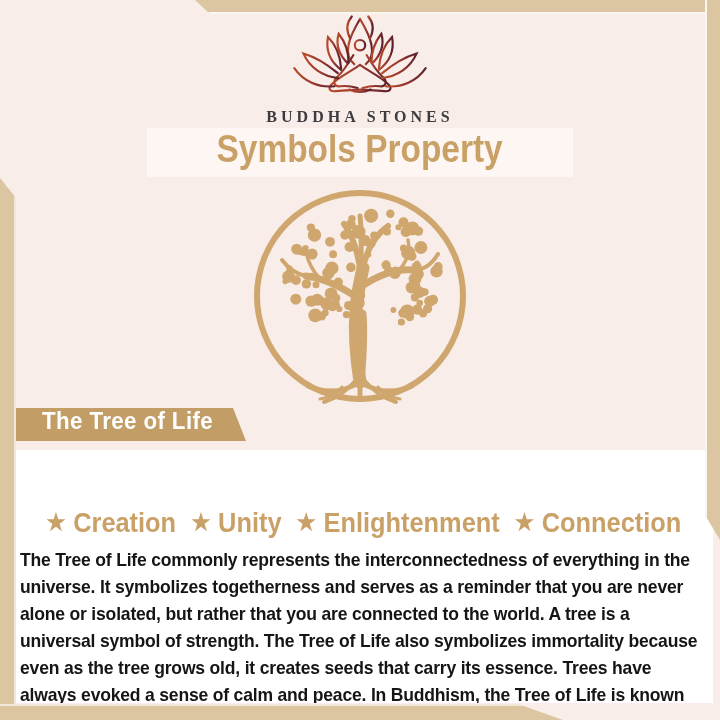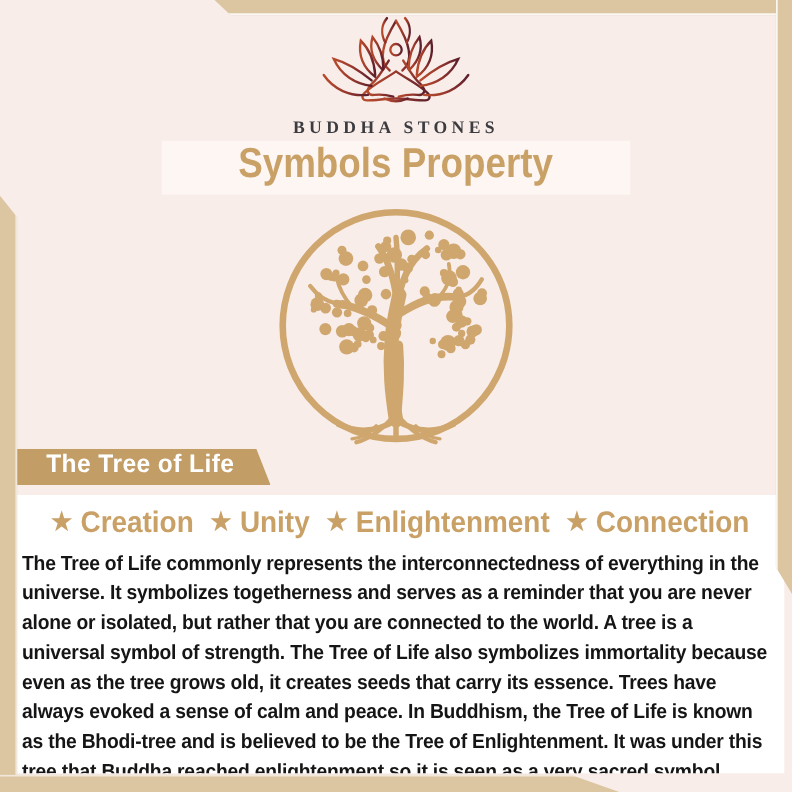--- a/index.html
+++ b/index.html
@@ -59,21 +59,21 @@
   .banner-label{
     color:#fff;font-size:23px;font-weight:700;letter-spacing:.4px;
     transform:scaleX(.97);transform-origin:0 50%;white-space:nowrap;
   }
   
   .panel{
     position:absolute;left:13px;top:450px;width:700px;height:253px;z-index:2;
     background:var(--panel-white,#ffffff);
     box-sizing:border-box;padding:6px 6px 0 7px;overflow:hidden;
   }
-  .keywords{text-align:center;height:40px;line-height:38px;white-space:nowrap;}
+  .keywords{text-align:center;height:40px;line-height:38px;white-space:nowrap;margin-top:48px;}
   .keywords-inner{
     display:inline-block;transform:scaleX(.94);
     color:var(--gold,#c9a167);font-size:27px;font-weight:700;
   }
   .star{font-size:23px;display:inline-block;margin:0 8px 0 16px;position:relative;top:-2px;}
   .star.first{margin-left:0;}
   .desc{
     width:728px;transform:scaleX(.943);transform-origin:0 0;
     font-size:18.6px;line-height:27px;font-weight:700;
     color:var(--text-black,#151515);letter-spacing:-.2px;margin-top:2px;

